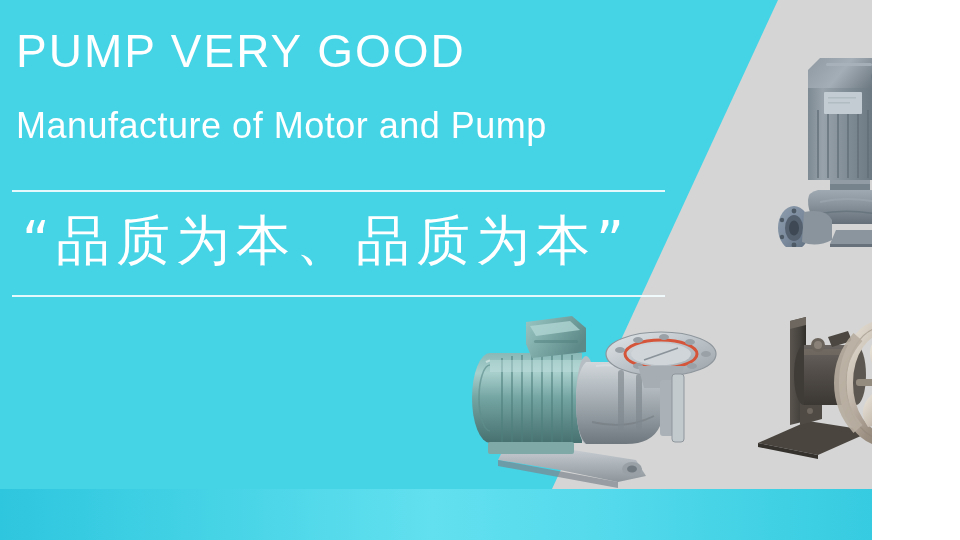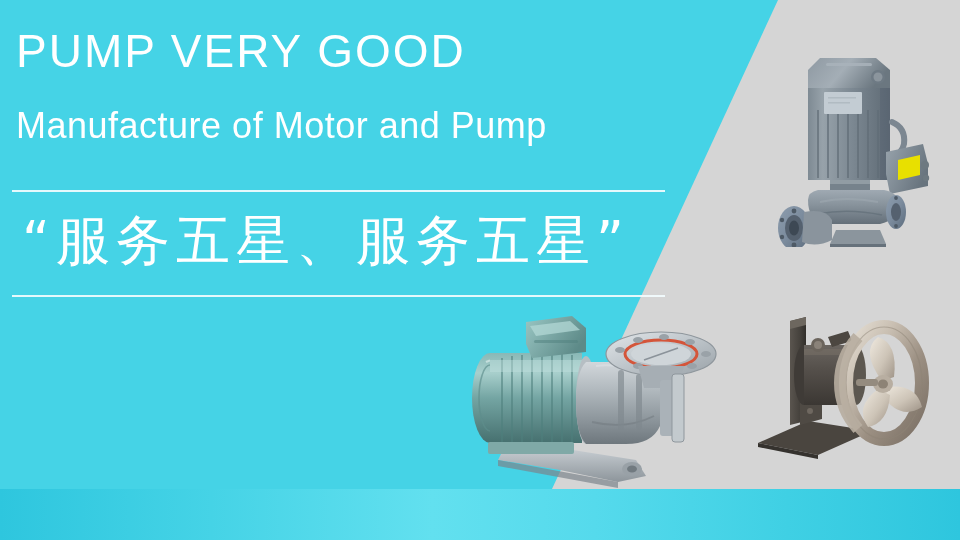--- a/index.html
+++ b/index.html
@@ -7,21 +7,21 @@
     margin: 0;
     padding: 0;
     background: #ffffff;
   }
   body {
     font-family: "Liberation Sans", "DejaVu Sans", sans-serif;
   }
 
   .banner {
     position: relative;
-    width: 960px;
+    width: 872px;
     height: 540px;
     overflow: hidden;
     background: #a16207;
   }
 
   
   .bg-cyan {
     position: absolute;
     left: 0; top: 0;
     width: 960px; height: 489px;
@@ -379,19 +379,19 @@
       <rect x="104" y="76" width="22" height="7" rx="3" fill="#948b7f"></rect>
     </svg>
   </div>
 
   <div class="headline">PUMP VERY GOOD</div>
 
   <div class="subhead">Manufacture of Motor and Pump</div>
 
   <div class="rule rule-top"></div>
 
-  <div class="slogan">“服务五星、服务五星”</div>
+  <div class="slogan">“品质为本、品质为本”</div>
 
   <div class="rule rule-bottom"></div>
 
   <div class="bottom-band"></div>
 
 </div>
 
 </body></html>

